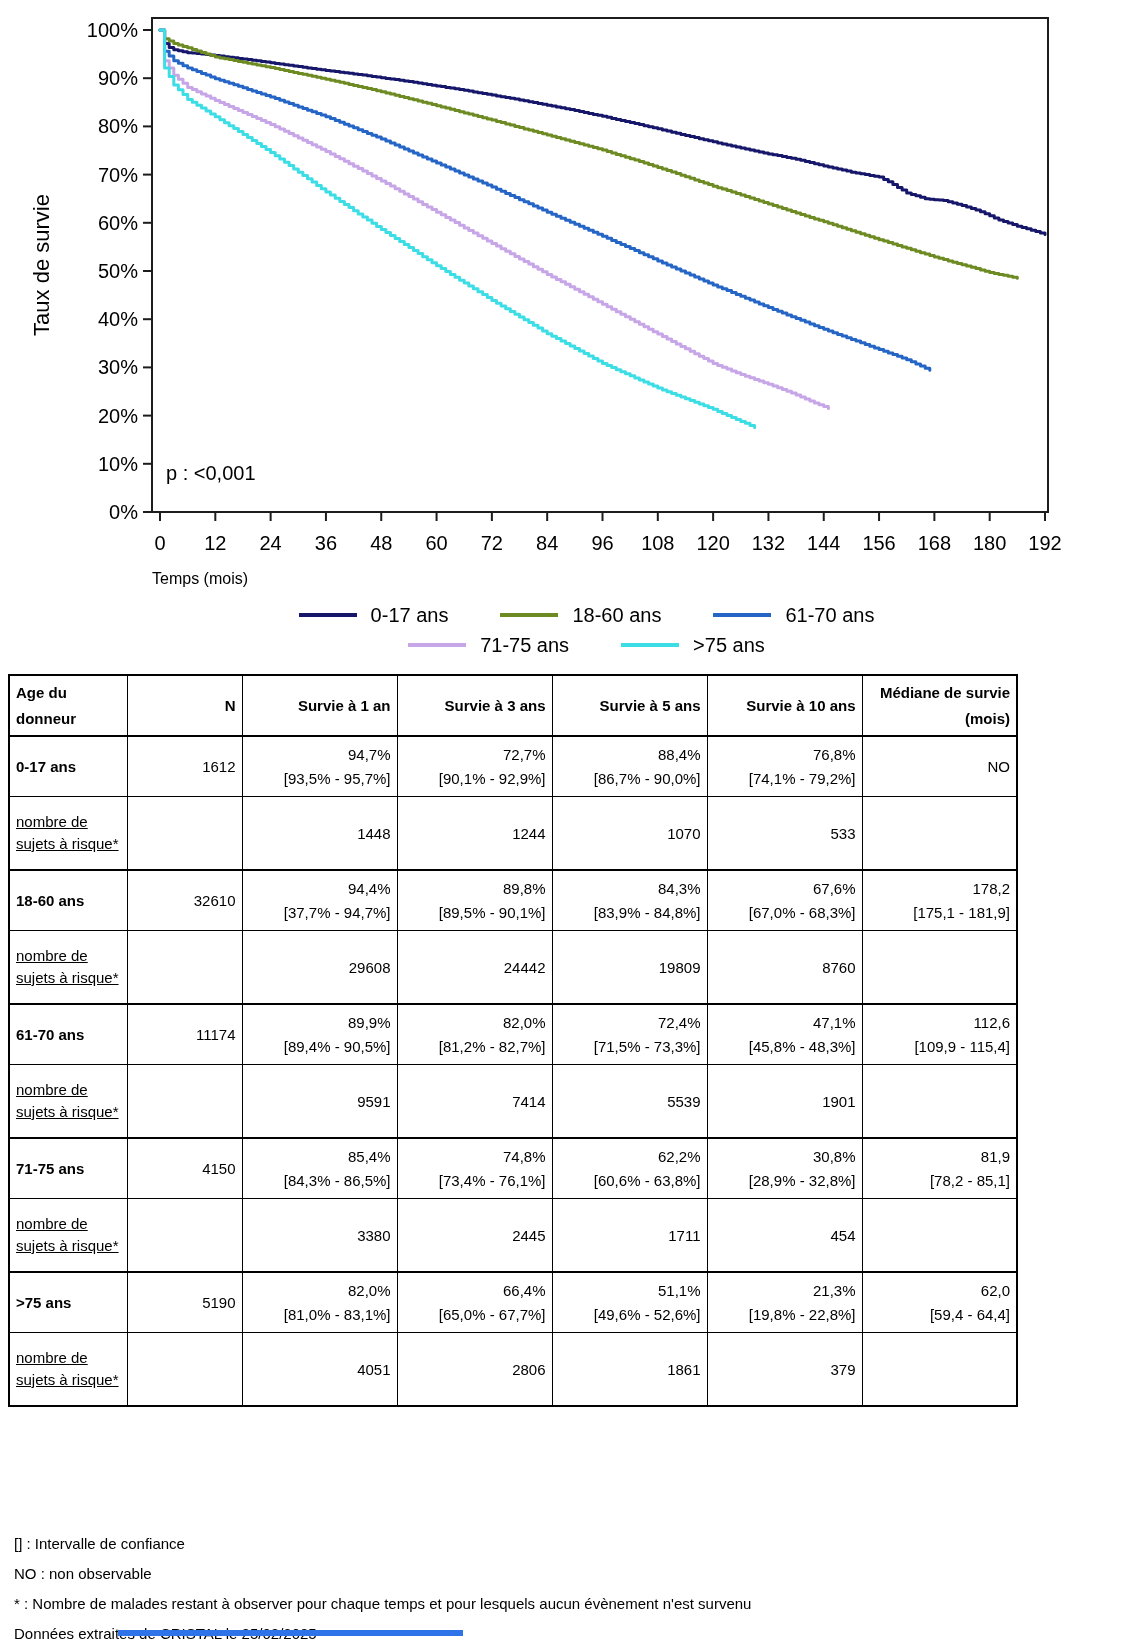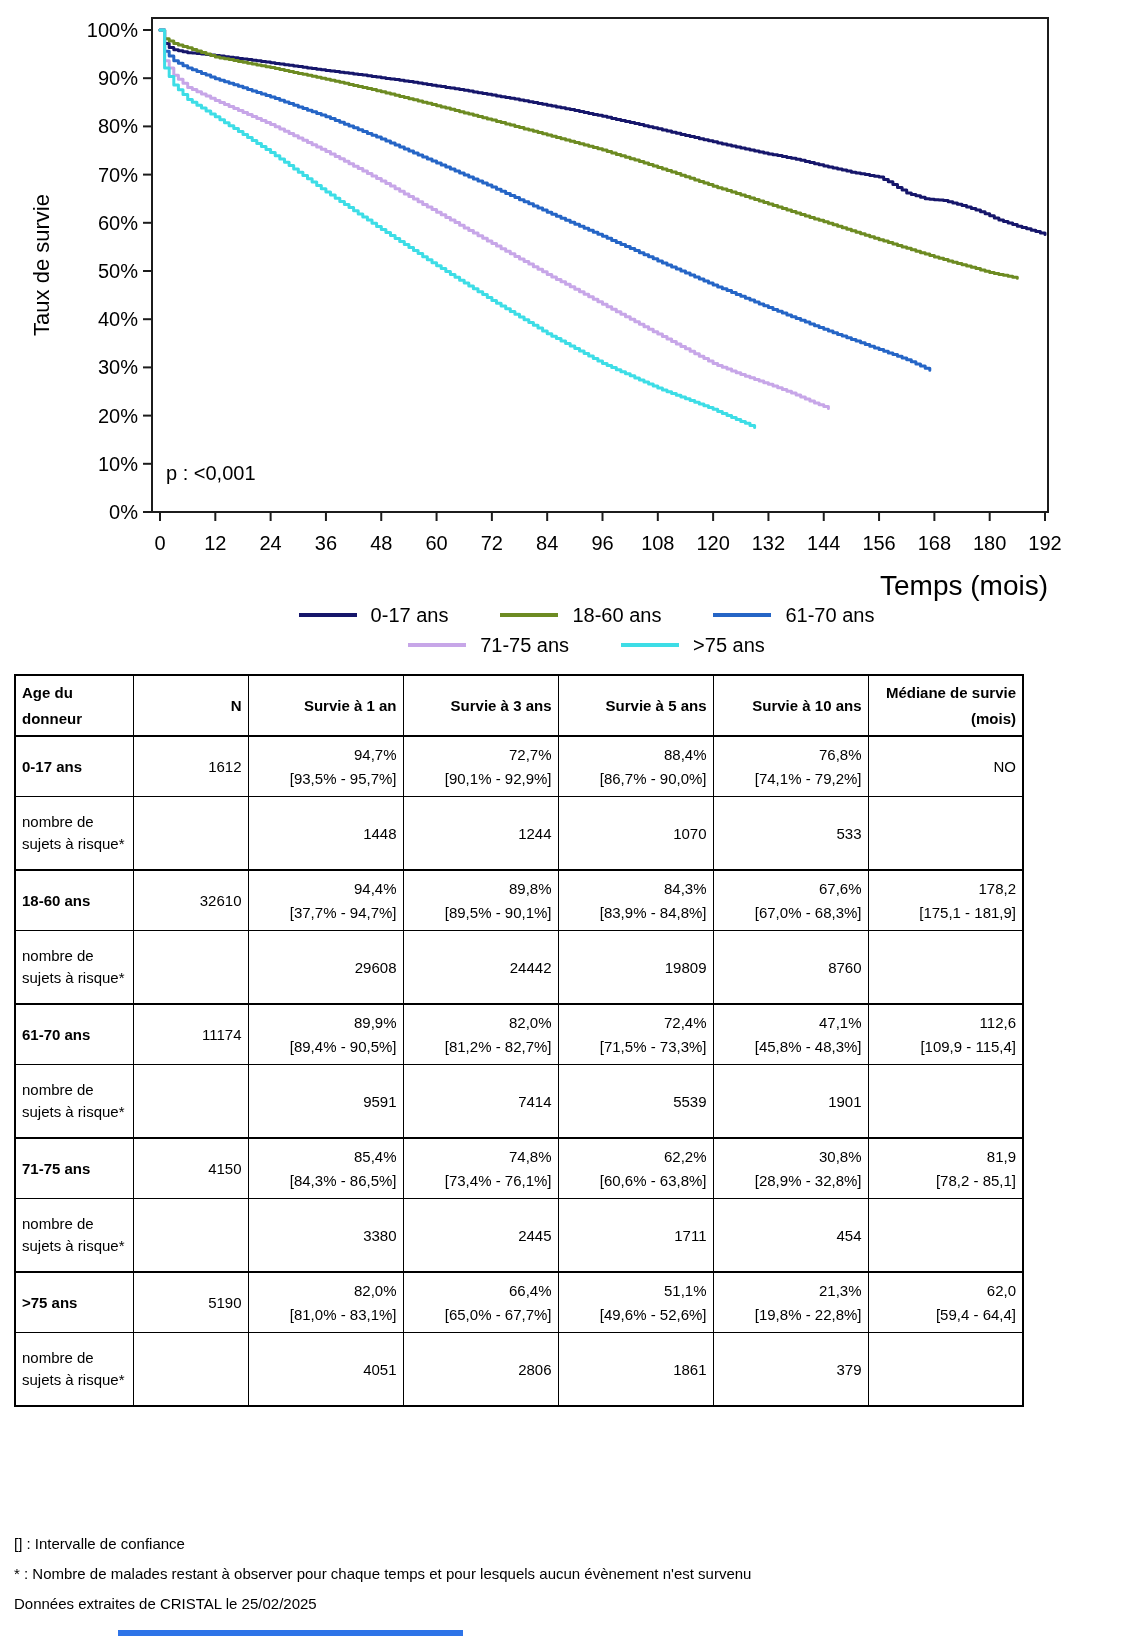--- a/index.html
+++ b/index.html
@@ -3,39 +3,39 @@
 <meta charset="utf-8">
 <style>
   html,body{margin:0;padding:0;background:#fff;}
   body{font-family:"Liberation Sans", sans-serif; color:#000;}
   .page{position:relative; width:1133px; height:1642px; background:#fff; overflow:hidden;}
 
   
   .chart-wrap{position:relative; width:1133px; height:600px;}
   .chart-wrap svg{position:absolute; left:0; top:0; font-family:"Liberation Sans", sans-serif;}
   .y-axis-title{position:absolute; left:42px; top:265px; transform:translate(-50%,-50%) rotate(-90deg); font-size:22px; white-space:nowrap;}
-  .x-axis-title{position:absolute; left:152px; top:570px; width:896px; text-align:right; font-size:28px;}
+  .x-axis-title{position:absolute; left:152px; top:570px; width:896px; text-align:left; font-size:16px;}
   .p-value{position:absolute; left:166px; top:462px; font-size:20px;}
 
   
   .legend{width:1133px; padding-left:40px; box-sizing:border-box;}
   .legend-row{display:flex; justify-content:center; align-items:center; height:30px;}
   .legend-item{display:inline-flex; align-items:center; margin:0 26px; font-size:20px; white-space:nowrap;}
   .swatch{display:inline-block; width:58px; height:4px; margin-right:14px;}
 
   
-  table.surv{border-collapse:collapse; table-layout:fixed; width:1008px; margin:14px 0 0 14px;
+  table.surv{border-collapse:collapse; table-layout:fixed; width:1008px; margin:14px 0 0 8px;
              font-size:15px; border:2px solid #000;}
   table.surv th, table.surv td{border:1px solid #000; padding:2px 6px; vertical-align:middle; overflow:hidden;}
   table.surv thead th{height:55px; font-weight:bold; text-align:right; line-height:26px; border-bottom:2px solid #000;}
   table.surv thead th.col-age{text-align:left;}
   tr.group-row td{height:55px; border-top:2px solid #000;}
   tr.risk-row td{height:68px;}
   td.lbl{font-weight:bold; text-align:left; line-height:22px;}
-  tr.risk-row td.lbl{font-weight:normal;}
+  tr.risk-row td.lbl{font-weight:normal;text-decoration:underline;}
   td.val{text-align:right;}
   .cell2 div{line-height:24px;}
 
   
   .footnotes{margin:128px 0 16px 14px;}
   .footnotes p{margin:0 0 13px 0; font-size:15px;}
 
   .footer-bar{position:absolute; left:118px; top:1630px; width:345px; height:6px;}
 </style>
 </head>
@@ -325,19 +325,20 @@
           <td class="val">2806</td>
           <td class="val">1861</td>
           <td class="val">379</td>
           <td></td>
         </tr>
       </tbody>
     </table>
 
   <div class="footnotes" id="footnotes">
       <p>[] : Intervalle de confiance</p>
+      <p>NO : non observable</p>
       <p>* : Nombre de malades restant à observer pour chaque temps et pour lesquels aucun évènement n'est survenu</p>
       <p>Données extraites de CRISTAL le 25/02/2025</p>
     </div>
 
   <div class="footer-bar" id="footer-bar" style="background: rgb(46, 116, 232);"></div>
 
 </div>
 
 </body></html>

